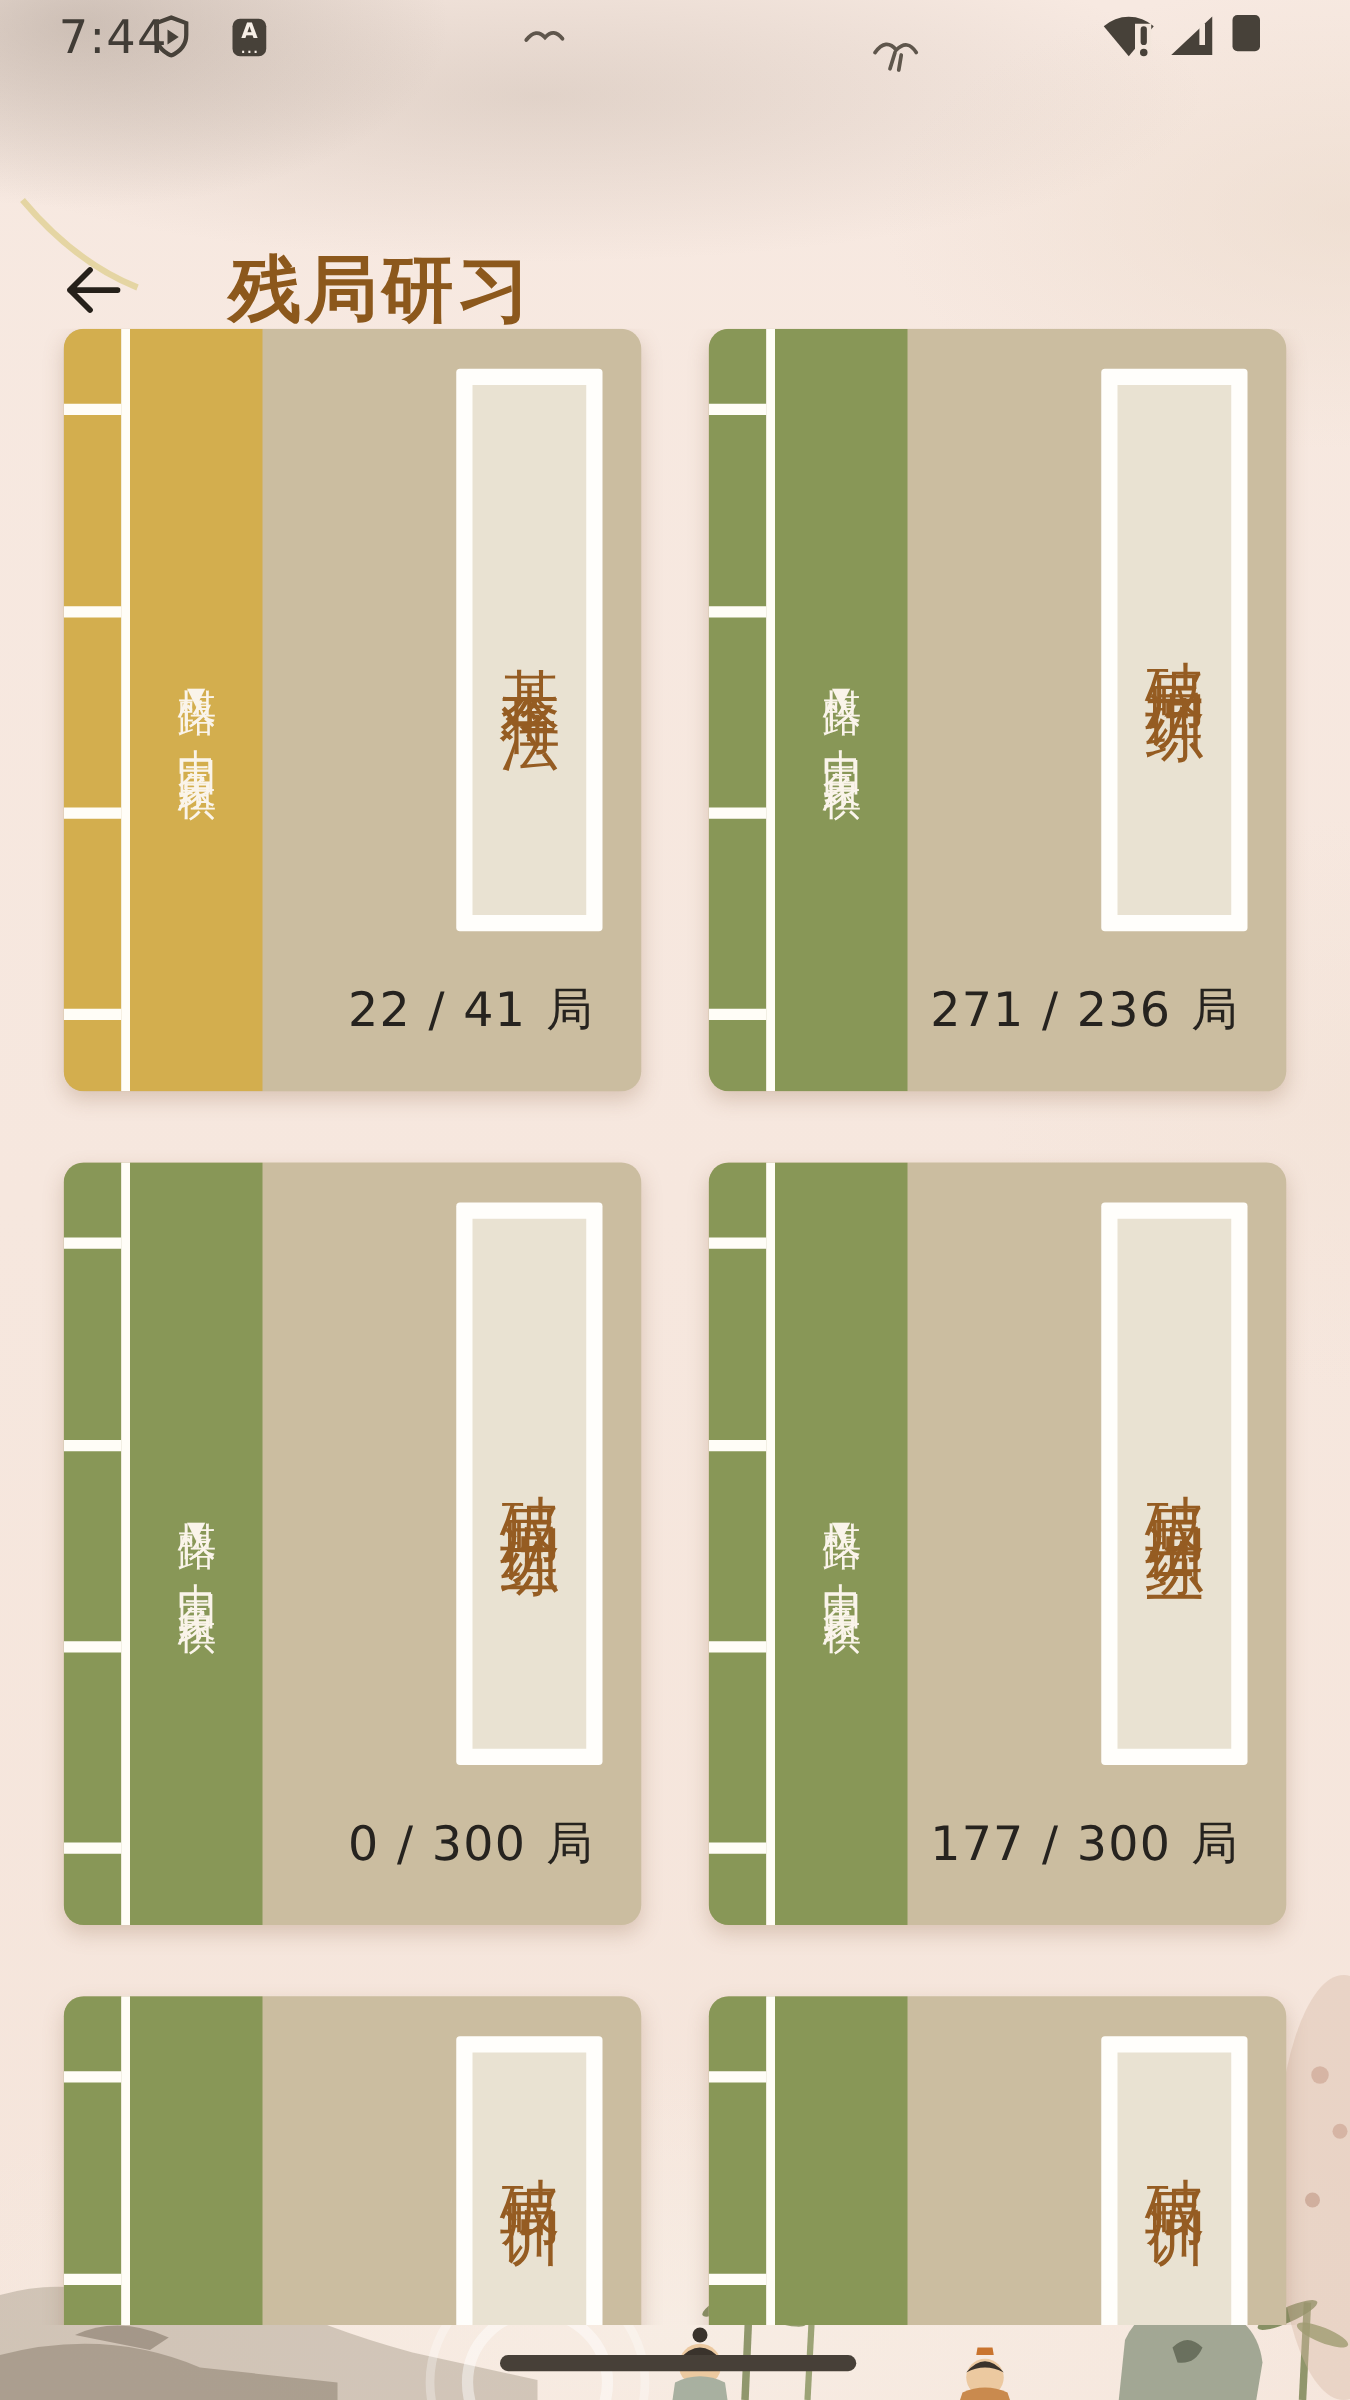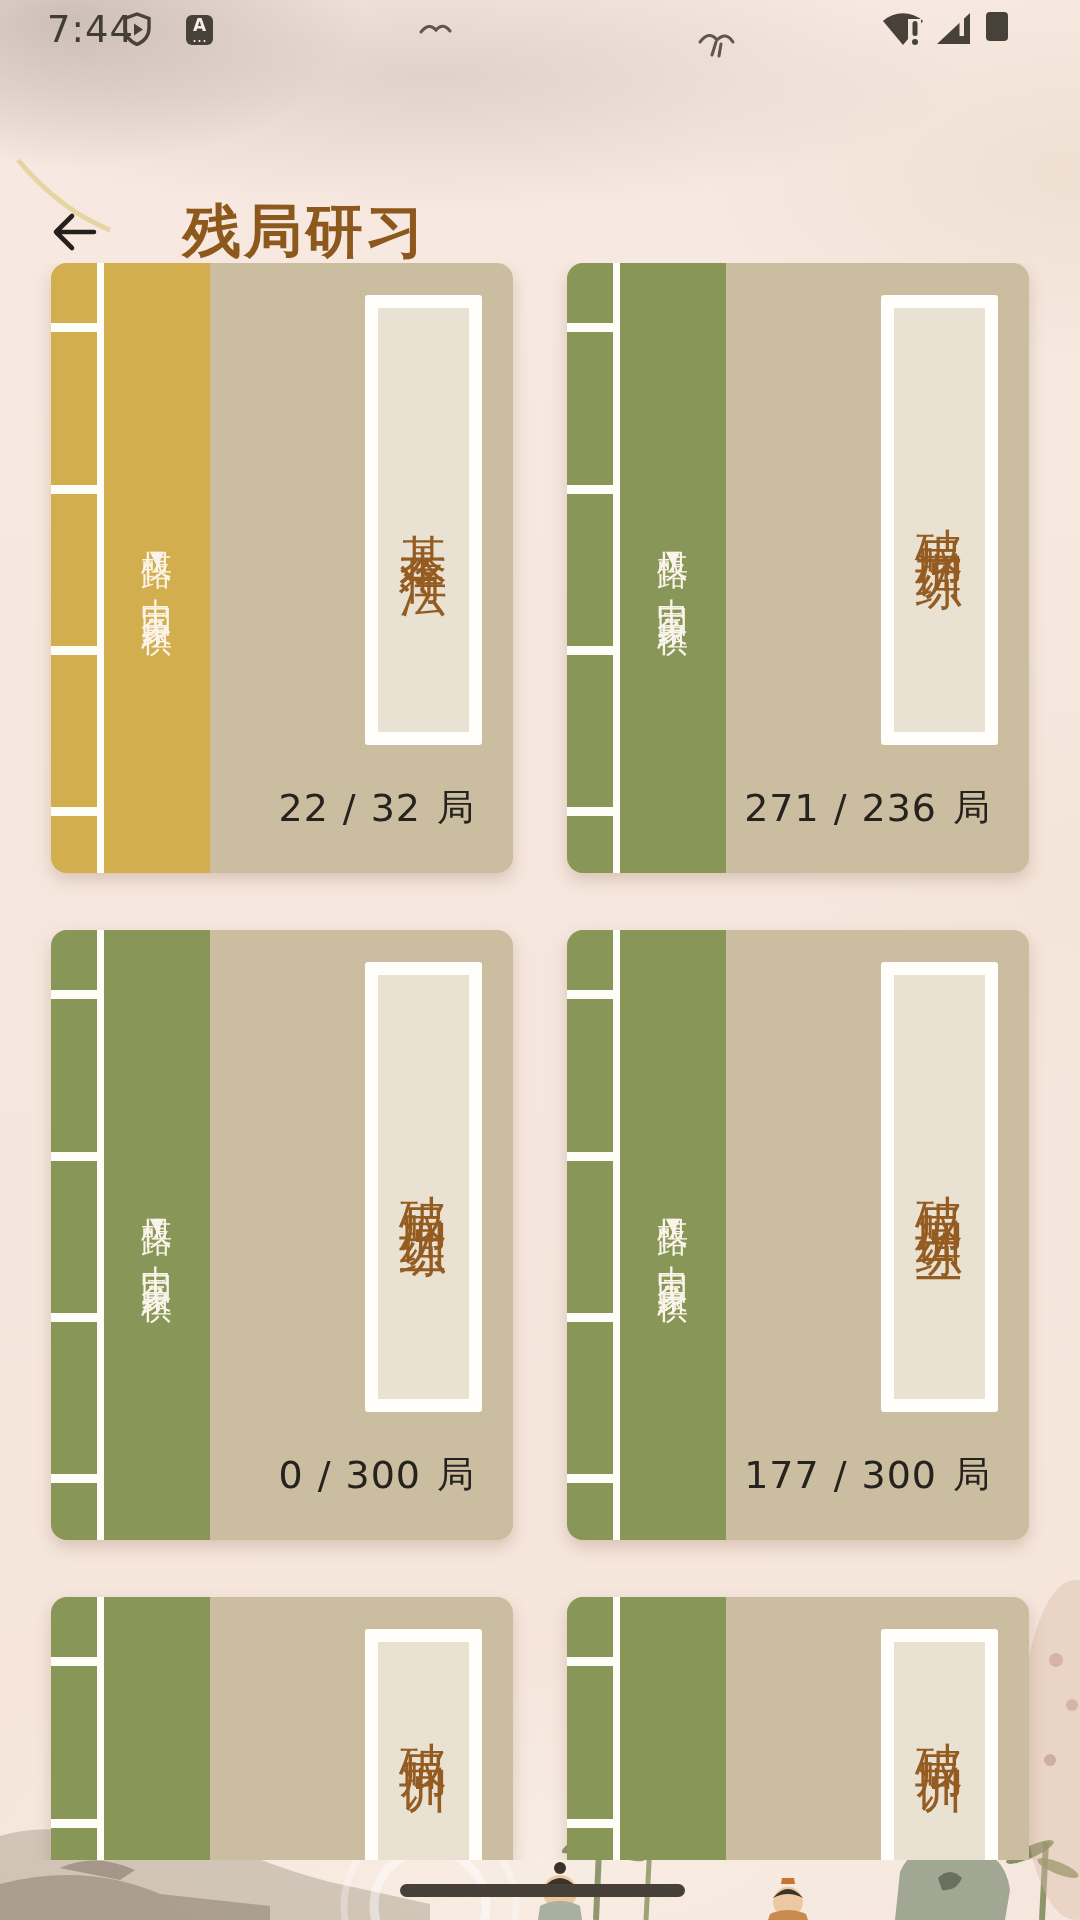--- a/index.html
+++ b/index.html
@@ -228,21 +228,21 @@
       <span class="spine-vert">中国象棋</span>
     </div>
     <div class="label">
       <div class="label-inner">
           <span class="vtitle">基本将法</span>
         </div>
     </div>
     <div class="progress">
       <span>22</span>
       <span class="sep">/</span>
-      <span>32</span>
+      <span>41</span>
       <span class="unit">局</span>
     </div>
   </div>
 
   <div class="card green c1">
     <div class="strip">
       <span class="stitch st1"></span>
         <span class="stitch st2"></span>
         <span class="stitch st3"></span>
         <span class="stitch st4"></span>

